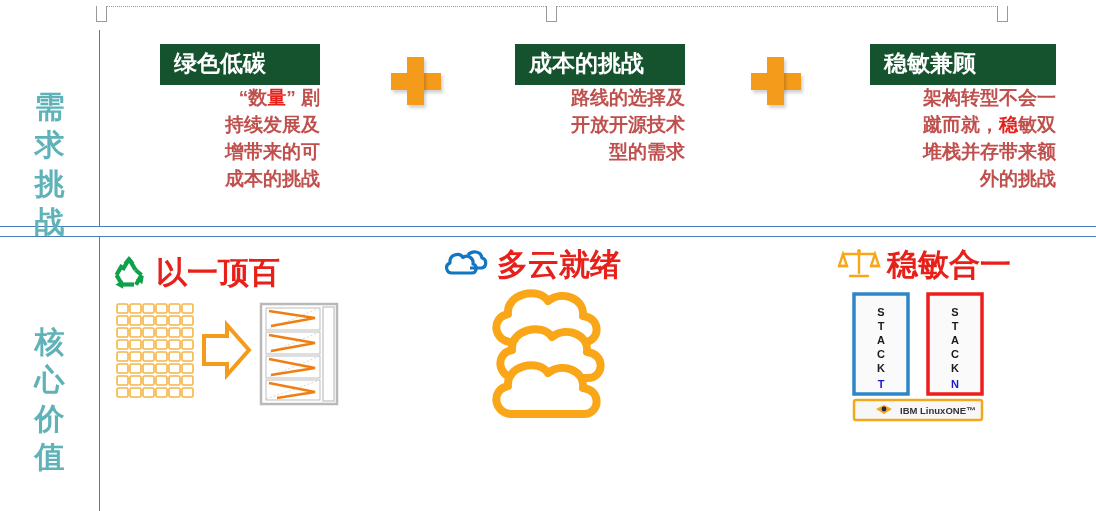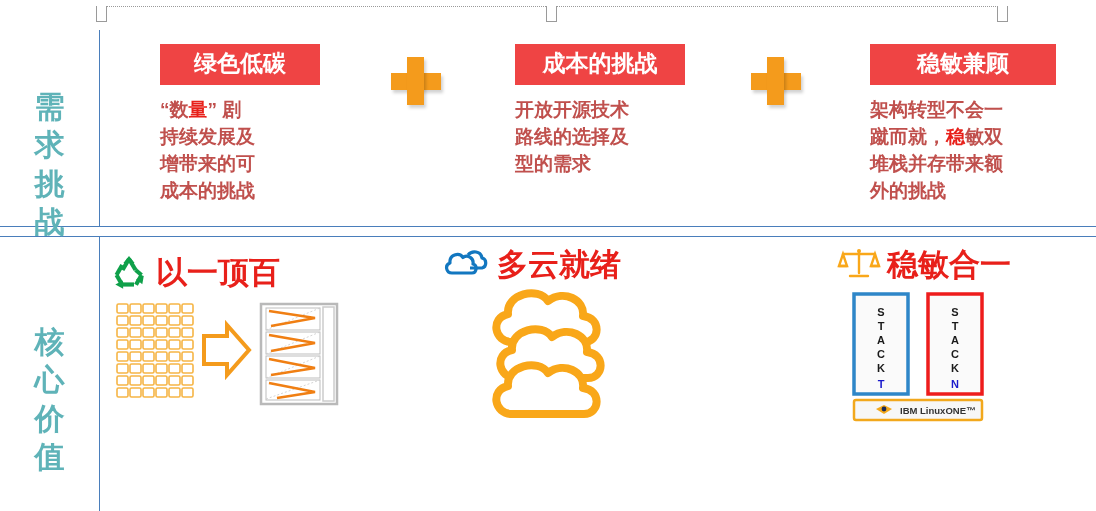--- a/index.html
+++ b/index.html
@@ -39,27 +39,27 @@
     color:#5fb3b8; font-weight:bold; font-size:30px; line-height:1.28;
     text-align:center; letter-spacing:1px;
   }
   .sidelabel span { display:block; }
   .sl-need { top:88px; }
   .sl-core { top:323px; }
 
   
   .card { position:absolute; top:44px; }
   .card .badge {
-    display:block; background:#ef4444; color:#ffffff;
+    display:block; background:#14532d; color:#ffffff;
     font-weight:bold; font-size:23px; line-height:1;
-    padding:8px 14px 10px; text-align:center; white-space:nowrap;
+    padding:8px 14px 10px; white-space:nowrap;
   }
   .card .body {
-    margin-top:12px; color:#c0504d; font-weight:bold;
-    font-size:19px; line-height:1.42; text-align:left;
+    margin-top:0; color:#c0504d; font-weight:bold;
+    font-size:19px; line-height:1.42; text-align:right;
   }
   .card .body .hi { color:#e8201a; }
   .c1 { left:160px; width:160px; }
   .c2 { left:515px; width:170px; }
   .c3 { left:870px; width:186px; }
 
   
   .plus { position:absolute; top:55px; width:56px; height:52px; }
   .plus i {
     position:absolute; background:#f49b1c; display:block;
@@ -122,22 +122,22 @@
     <div class="body">
         <div><span>“数</span><span class="hi">量</span><span>” 剧</span></div>
         <div><span>持续发展及</span></div>
         <div><span>增带来的可</span></div>
         <div><span>成本的挑战</span></div>
       </div>
   </div>
   <div class="card c2">
     <div class="badge">成本的挑战</div>
     <div class="body">
+        <div><span>路线的选择及</span></div>
         <div><span>开放开源技术</span></div>
-        <div><span>路线的选择及</span></div>
         <div><span>型的需求</span></div>
       </div>
   </div>
   <div class="card c3">
     <div class="badge">稳敏兼顾</div>
     <div class="body">
         <div><span>架构转型不会一</span></div>
         <div><span>蹴而就，</span><span class="hi">稳</span><span>敏双</span></div>
         <div><span>堆栈并存带来额</span></div>
         <div><span>外的挑战</span></div>

